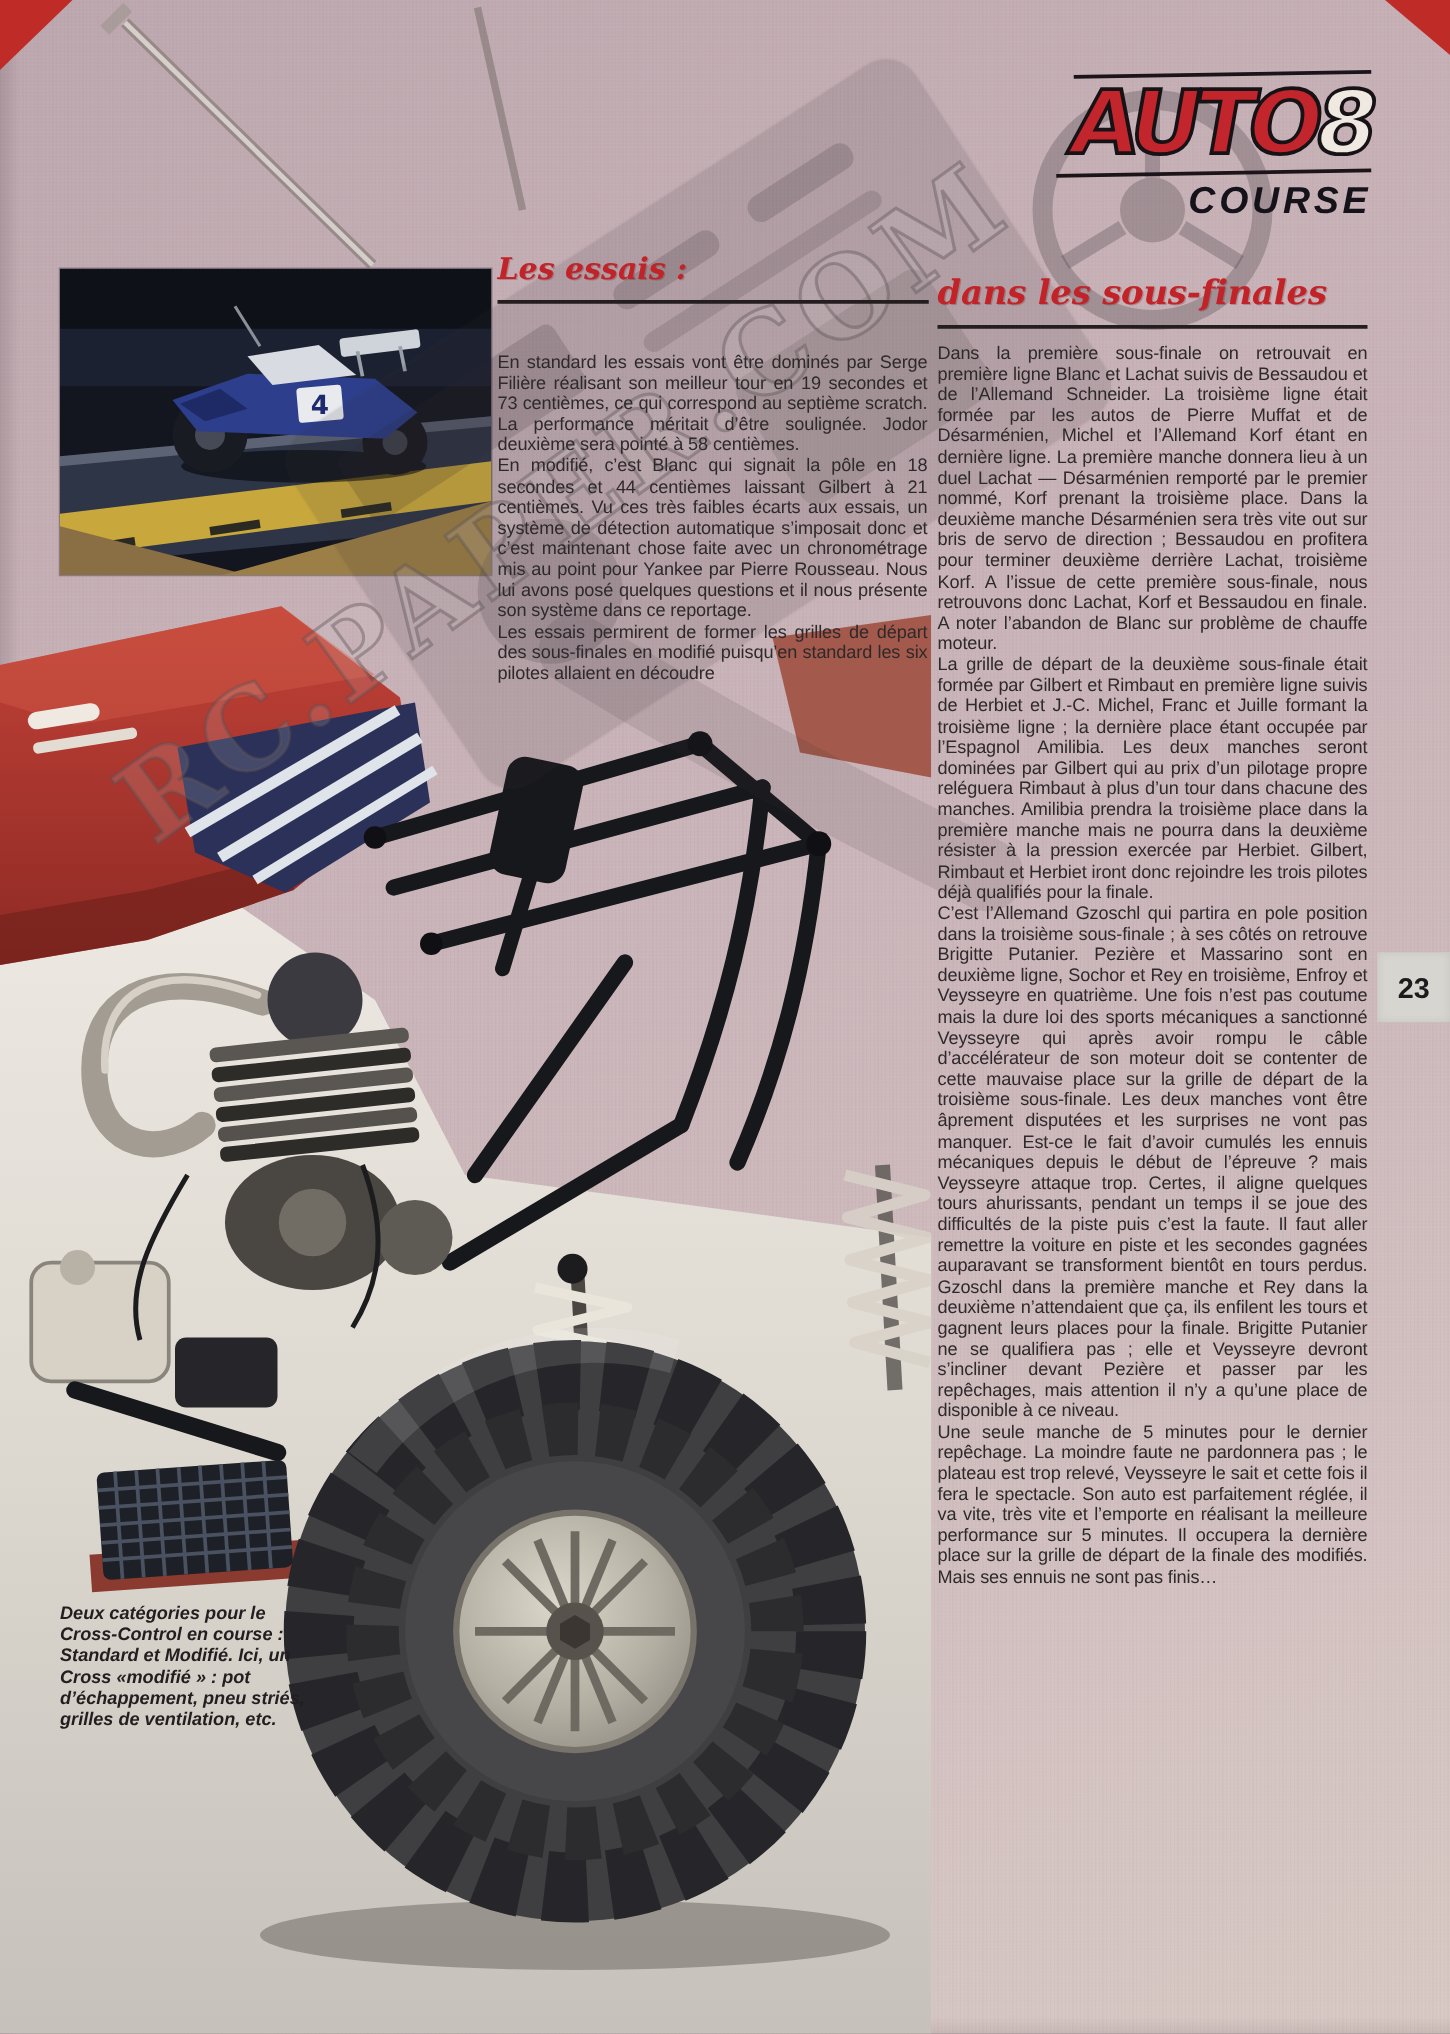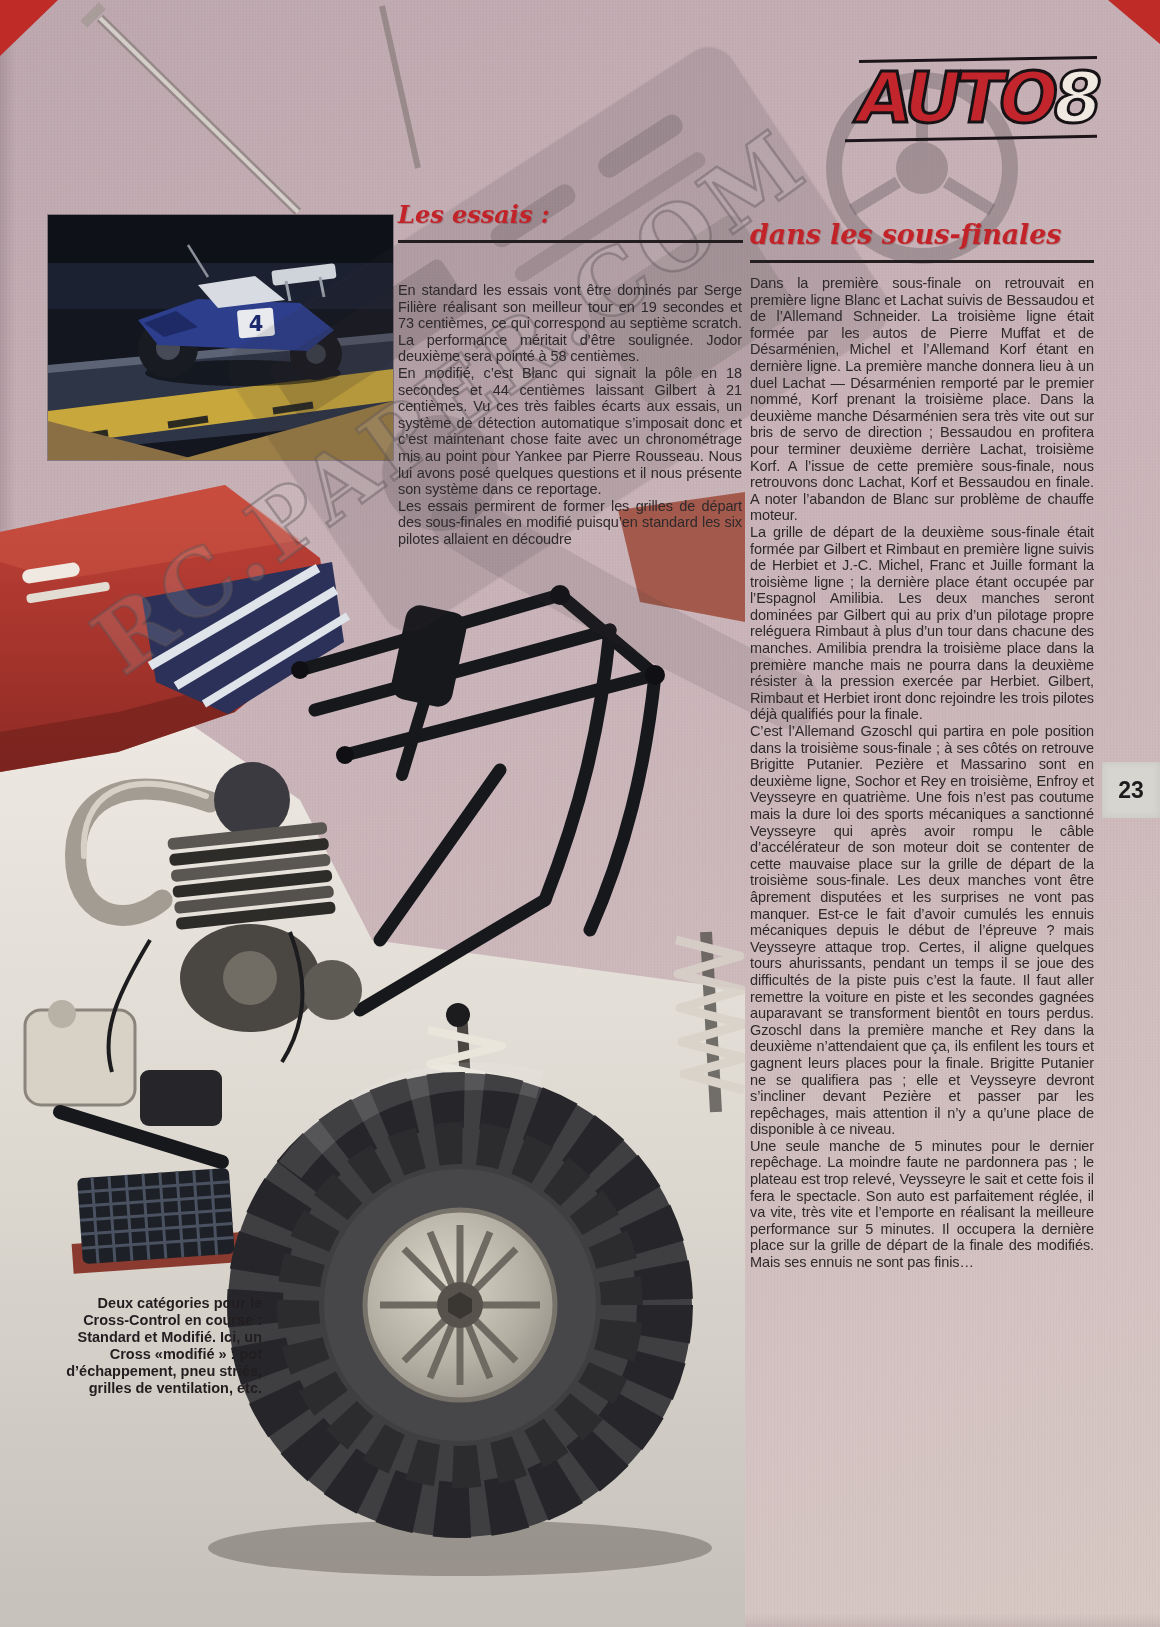--- a/index.html
+++ b/index.html
@@ -51,22 +51,22 @@
   
   .pagenum{position:absolute;right:0;top:762px;width:58px;height:56px;z-index:5;
     background:#d7d5d0;display:flex;align-items:center;justify-content:center;
     font-size:23px;font-weight:bold;color:#1d1c1c;box-shadow:inset 0 0 8px rgba(0,0,0,.08);}
   
   .track-photo{position:absolute;left:48px;top:215px;width:345px;height:245px;z-index:1;
     box-shadow:0 0 0 1px rgba(30,25,35,.35);}
   .chassis-photo{position:absolute;left:0;top:470px;width:745px;height:1157px;z-index:2;}
   
   .caption{position:absolute;left:48px;top:1283px;width:214px;z-index:5;
-    font-weight:bold;font-size:14.5px;line-height:17px;
-    text-align:right;color:#221d1f;margin-top:12px;}
+    font-weight:bold;font-style:italic;font-size:14.5px;line-height:17px;
+    text-align:left;color:#221d1f;}
   
   .wm-device{position:absolute;left:30px;top:0;width:1030px;height:750px;z-index:3;pointer-events:none;}
   .wm-text{position:absolute;left:105px;top:600px;width:880px;z-index:3;pointer-events:none;
     transform:rotate(-36deg);transform-origin:0 50%;
     font-family:"DejaVu Serif",serif;font-weight:bold;font-size:88px;letter-spacing:6px;
     color:rgba(214,206,203,.16);-webkit-text-stroke:2.5px rgba(92,84,88,.42);white-space:nowrap;}
 </style>
 </head>
 <body>
 
@@ -257,20 +257,21 @@
     <line x1="916" y1="182" x2="962" y2="210" stroke="#4a4347" stroke-width="12" opacity=".3"></line>
     <path d="M430,520 C560,600 660,650 760,700" stroke="#3a3338" stroke-width="58" opacity=".12" fill="none" stroke-linecap="round"></path>
   </svg>
 
   <div class="wm-text">RC.PAPER.COM</div>
 
   <div class="masthead">
     <div class="m-rule top"></div>
     <span class="m-logo"><span class="auto">AUTO</span><span class="digit">8</span></span>
     <div class="m-rule bottom"></div>
+    <span class="m-course">COURSE</span>
   </div>
 
   <div class="headline">
     <div>Les essais :</div>
     <div class="h-rule"></div>
   </div>
 
   <div class="col col-left">
     <p>En standard les essais vont être dominés par Serge Filière réalisant son meilleur tour en 19 secondes et 73 centièmes, ce qui correspond au septième scratch. La performance méritait d’être soulignée. Jodor deuxième sera pointé à 58 centièmes.</p>
     <p>En modifié, c’est Blanc qui signait la pôle en 18 secondes et 44 centièmes laissant Gilbert à 21 centièmes. Vu ces très faibles écarts aux essais, un système de détection automatique s’imposait donc et c’est maintenant chose faite avec un chronométrage mis au point pour Yankee par Pierre Rousseau. Nous lui avons posé quelques questions et il nous présente son système dans ce reportage.</p>

